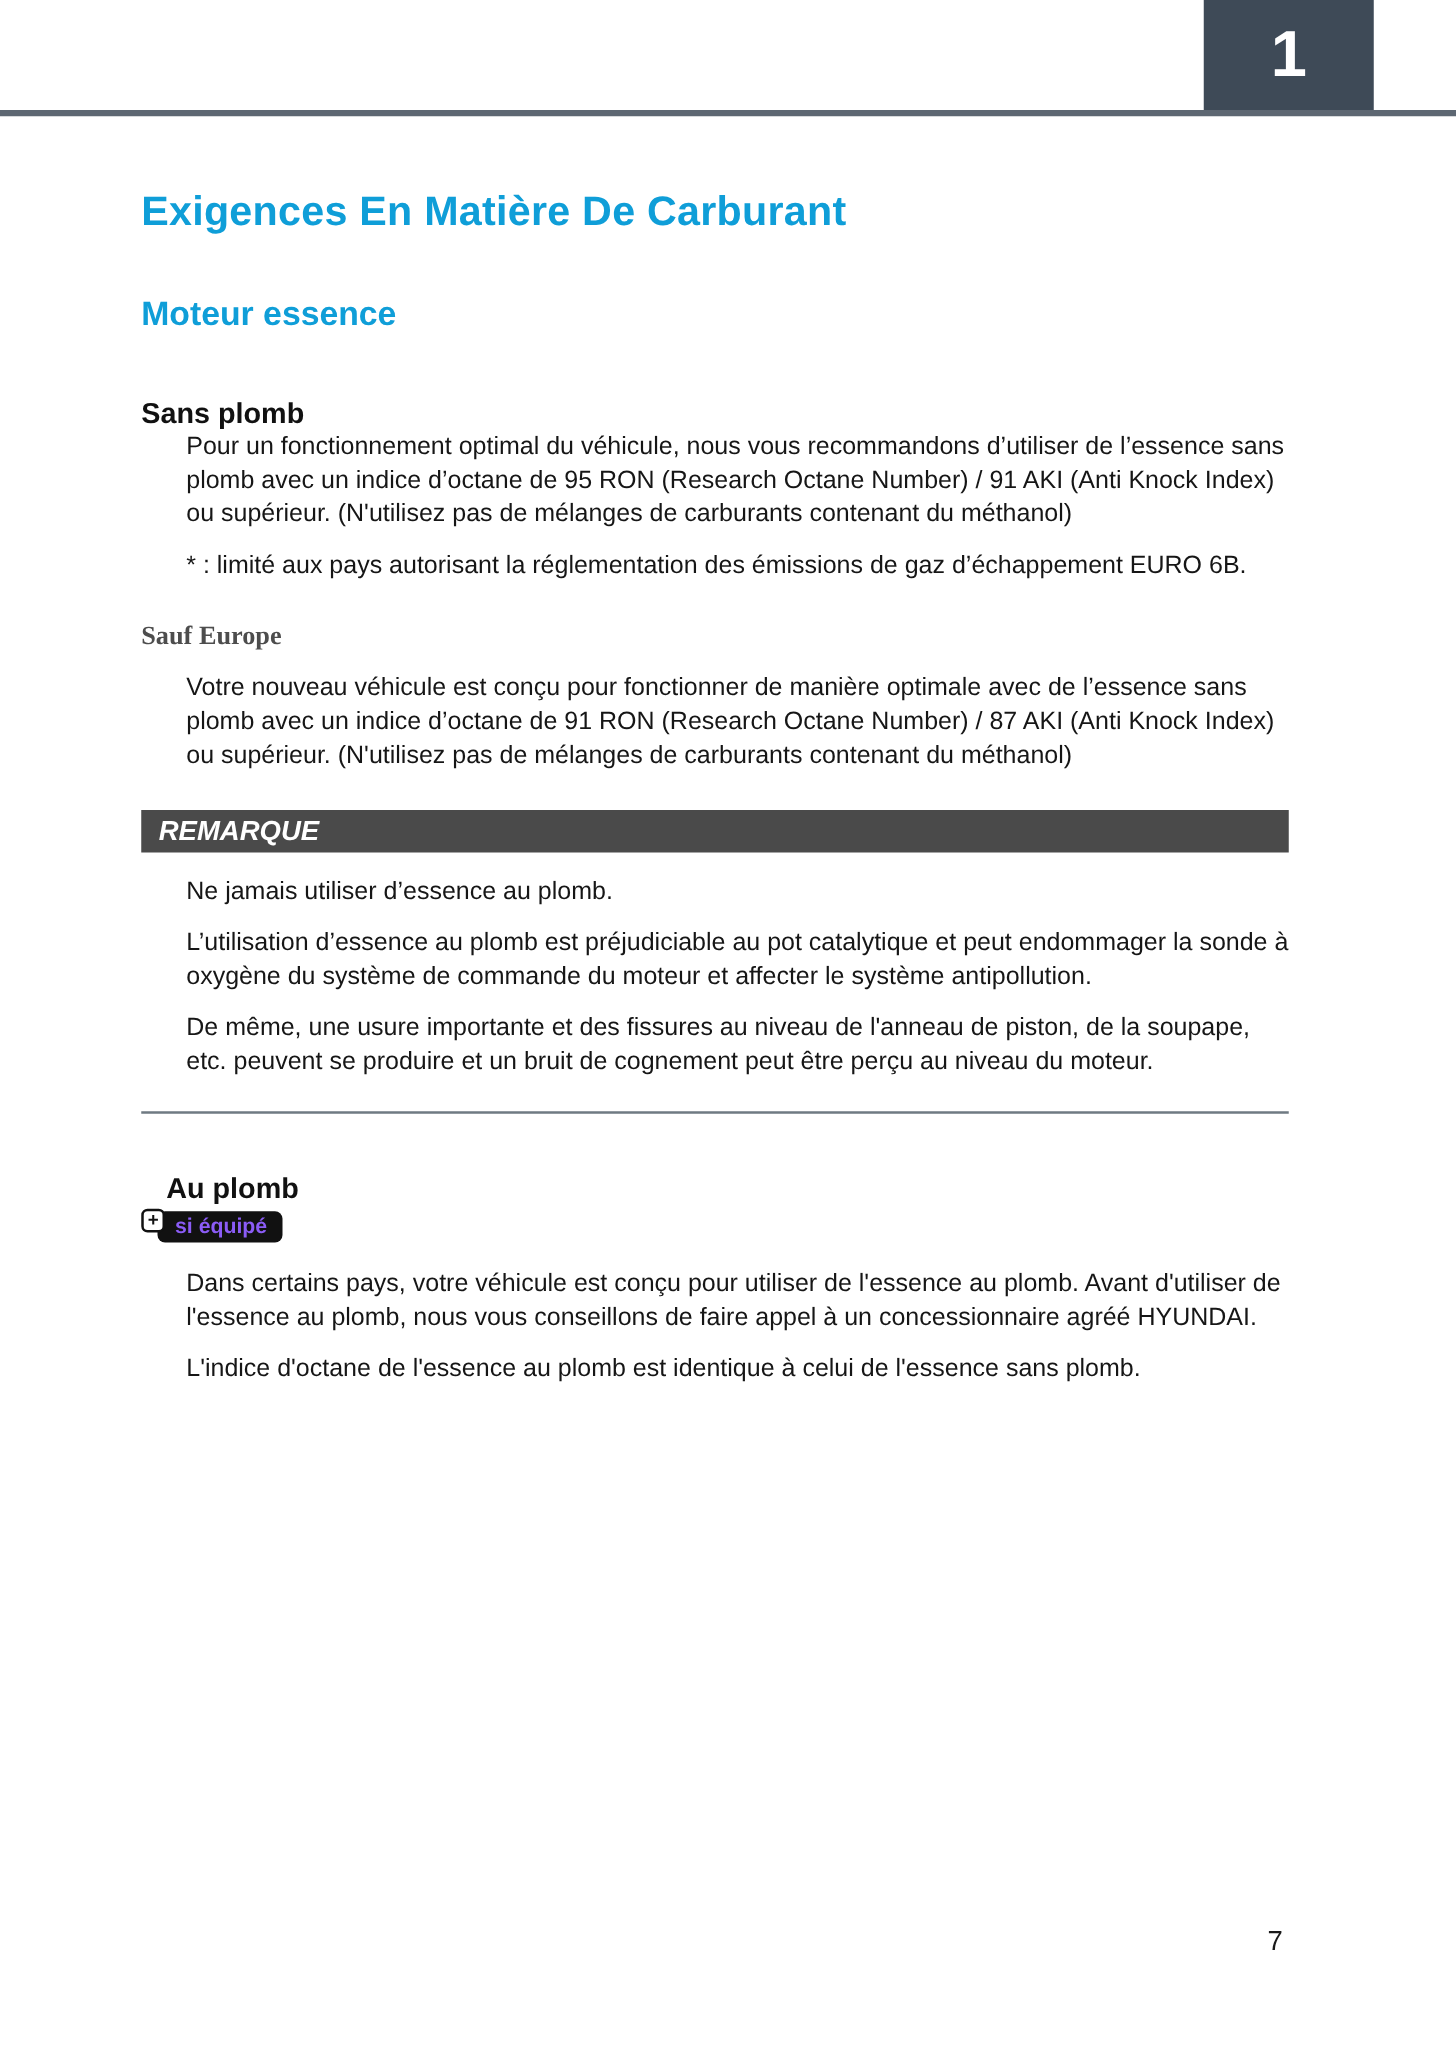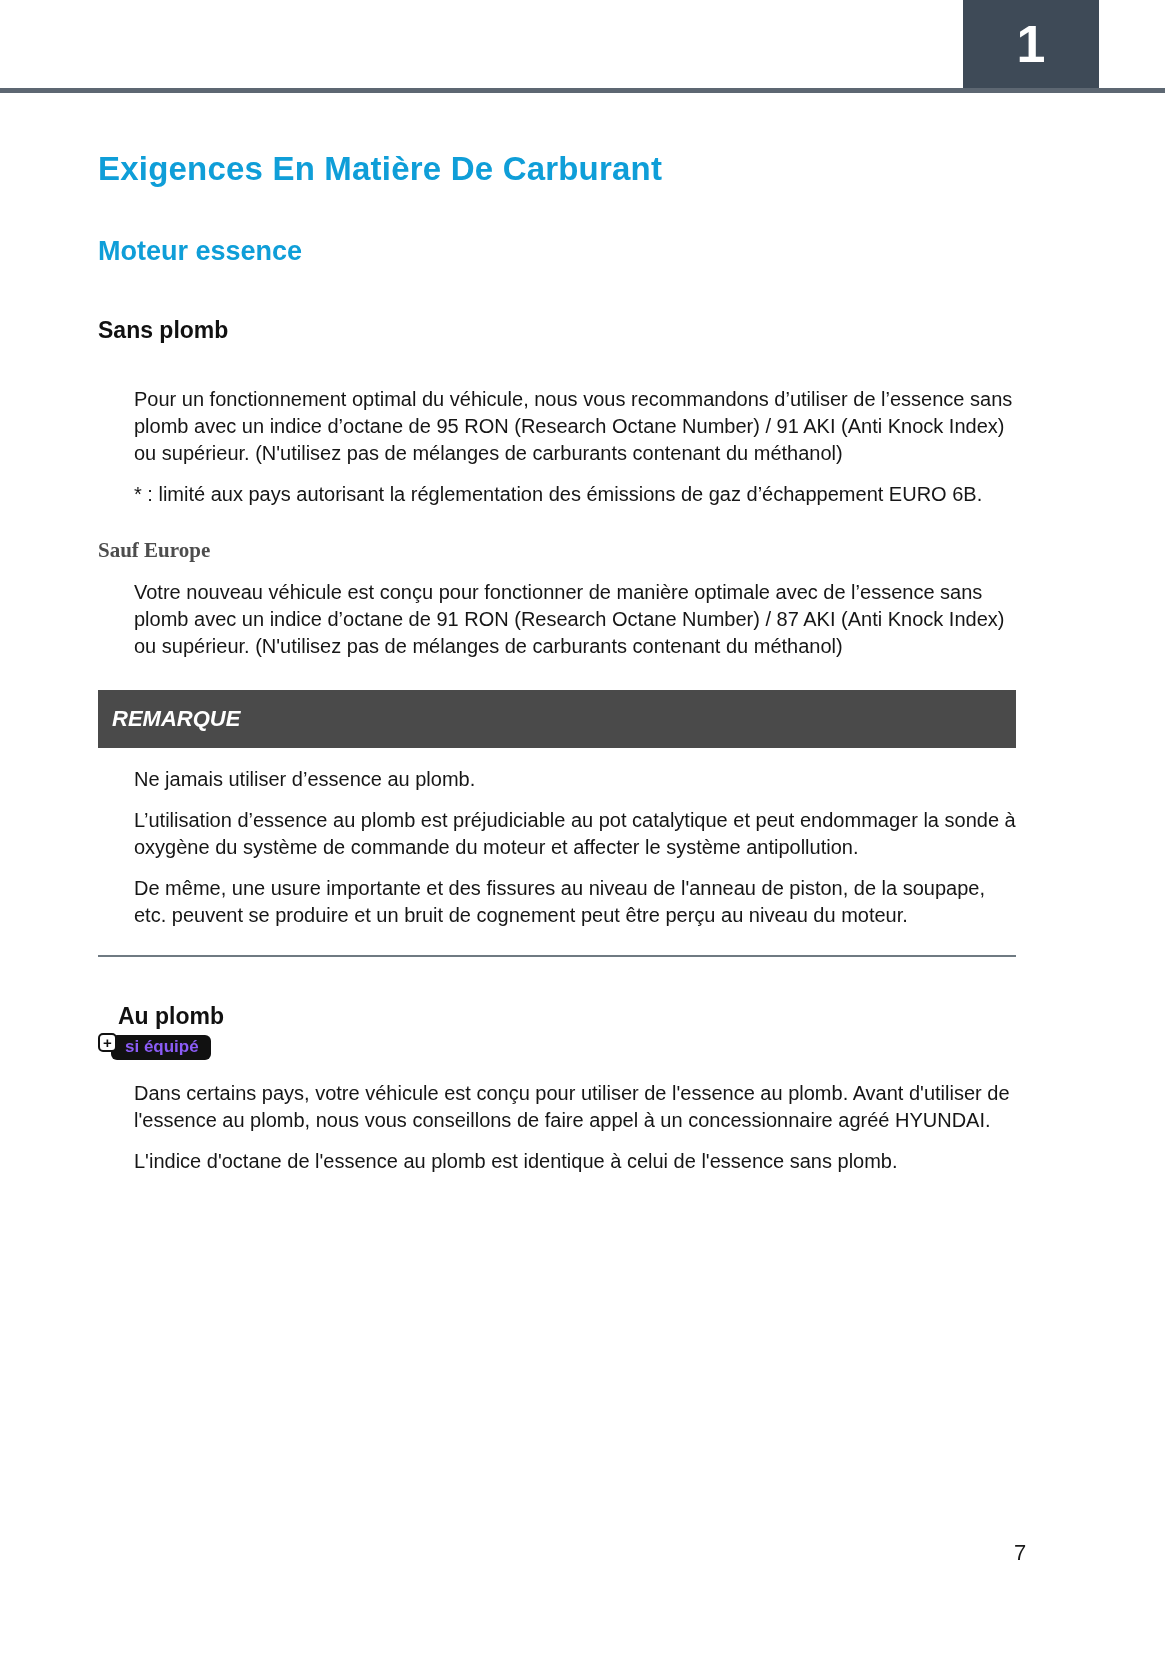--- a/index.html
+++ b/index.html
@@ -30,42 +30,41 @@
   .top-rule {
     position: absolute;
     top: 88px;
     left: 0;
     width: 100%;
     height: 5px;
     background: #5d6772;
   }
   .content {
     position: absolute;
-    left: 98px;
+    left: 113px;
     top: 150px;
     width: 918px;
   }
   .page-title {
     color: #0f9ed8;
     font-size: 33px;
     font-weight: bold;
     letter-spacing: 0.2px;
     margin-bottom: 48px;
   }
   .section-title {
     color: #0f9ed8;
     font-size: 27px;
     font-weight: bold;
     margin-bottom: 50px;
   }
   .h3 {
     font-size: 23px;
     font-weight: bold;
     color: #111111;
-    margin-bottom: 42px;
   }
   .h4-serif {
     font-family: "Liberation Serif", serif;
     font-size: 21px;
     font-weight: bold;
     color: #4d4d4d;
     margin-bottom: 16px;
   }
   .h4-serif sup { font-size: 14px; vertical-align: super; }
   p.body {
@@ -75,21 +74,21 @@
     margin-bottom: 14px;
     margin-left: 36px;
   }
   p.mb-lg { margin-bottom: 30px; }
   .note-banner {
     background: #4a4a4a;
     color: #ffffff;
     font-size: 22px;
     font-weight: bold;
     font-style: italic;
-    padding: 16px 14px;
+    padding: 4px 14px;
     margin-top: 16px;
     margin-bottom: 18px;
   }
   .divider {
     border: none;
     border-top: 2px solid #6f7a82;
     margin-top: 26px;
     margin-bottom: 46px;
   }
   .h3-tight { margin-bottom: 4px; margin-left: 20px; }

